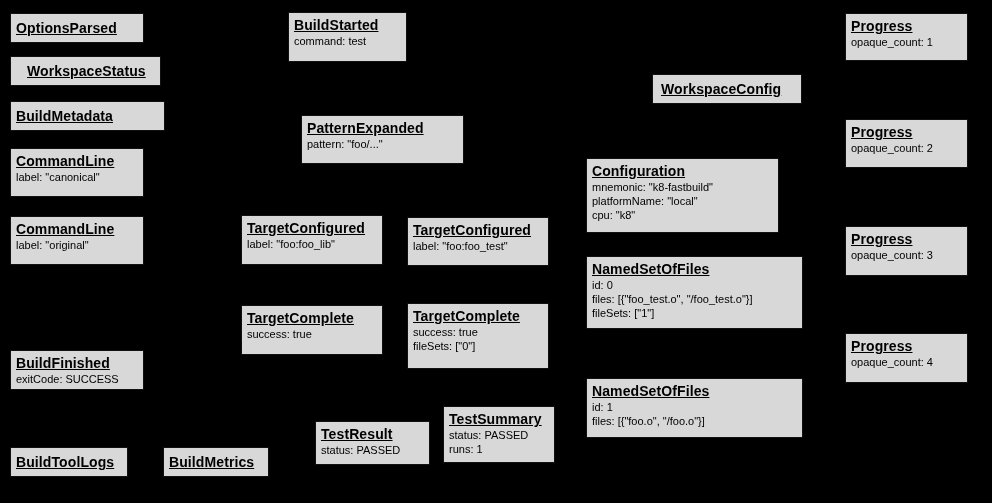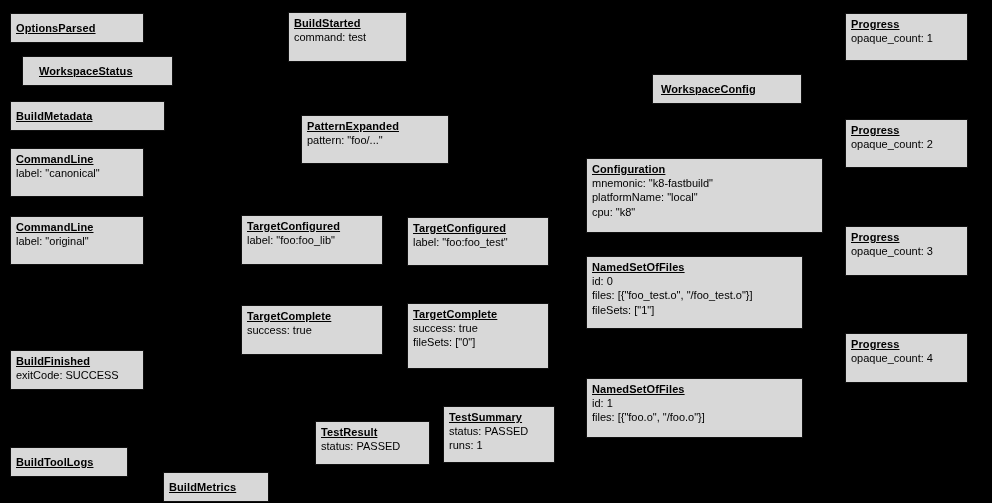--- a/index.html
+++ b/index.html
@@ -23,21 +23,21 @@
   .node {
     position: absolute;
     background: var(--node-fill);
     border: 1px solid var(--node-border);
     color: var(--node-text);
     padding: 4px 5px 3px 5px;
     overflow: hidden;
   }
   .node-title {
     font-weight: bold;
-    font-size: 11px;
+    font-size: 14px;
     line-height: 1.22;
     text-decoration: underline;
     letter-spacing: 0.1px;
     white-space: normal;
   }
   .node-line {
     font-size: 11px;
     line-height: 1.28;
     white-space: nowrap;
   }
@@ -48,49 +48,49 @@
     justify-content: center;
   }
 </style>
 </head>
 <body>
 
 <div class="canvas">
     <div class="node title-only" style="left: 10px; top: 13px; width: 134px; height: 30px;">
       <div class="node-title">OptionsParsed</div>
     </div>
-    <div class="node title-only" style="left: 22px; top: 56px; width: 151px; height: 30px; padding-left: 16px;">
+    <div class="node title-only" style="left: 10px; top: 56px; width: 151px; height: 30px; padding-left: 16px;">
       <div class="node-title">WorkspaceStatus</div>
     </div>
     <div class="node title-only" style="left: 10px; top: 101px; width: 155px; height: 30px;">
       <div class="node-title">BuildMetadata</div>
     </div>
     <div class="node" style="left: 10px; top: 148px; width: 134px; height: 49px;">
       <div class="node-title">CommandLine</div>
       <div class="node-line">label: "canonical"</div>
     </div>
     <div class="node" style="left: 10px; top: 216px; width: 134px; height: 49px;">
       <div class="node-title">CommandLine</div>
       <div class="node-line">label: "original"</div>
     </div>
     <div class="node" style="left: 10px; top: 350px; width: 134px; height: 40px;">
       <div class="node-title">BuildFinished</div>
       <div class="node-line">exitCode: SUCCESS</div>
     </div>
     <div class="node title-only" style="left: 10px; top: 447px; width: 118px; height: 30px;">
       <div class="node-title">BuildToolLogs</div>
     </div>
-    <div class="node title-only" style="left: 163px; top: 447px; width: 106px; height: 30px; margin-top: 25px;">
+    <div class="node title-only" style="left: 163px; top: 447px; width: 106px; height: 30px;">
       <div class="node-title">BuildMetrics</div>
     </div>
     <div class="node" style="left: 288px; top: 12px; width: 119px; height: 50px;">
       <div class="node-title">BuildStarted</div>
       <div class="node-line">command: test</div>
     </div>
-    <div class="node" style="left: 301px; top: 115px; width: 148px; height: 49px;">
+    <div class="node" style="left: 301px; top: 115px; width: 163px; height: 49px;">
       <div class="node-title">PatternExpanded</div>
       <div class="node-line">pattern: "foo/..."</div>
     </div>
     <div class="node" style="left: 241px; top: 215px; width: 142px; height: 50px;">
       <div class="node-title">TargetConfigured</div>
       <div class="node-line">label: "foo:foo_lib"</div>
     </div>
     <div class="node" style="left: 407px; top: 217px; width: 142px; height: 49px;">
       <div class="node-title">TargetConfigured</div>
       <div class="node-line">label: "foo:foo_test"</div>
@@ -109,21 +109,21 @@
       <div class="node-line">status: PASSED</div>
     </div>
     <div class="node" style="left: 443px; top: 406px; width: 112px; height: 57px;">
       <div class="node-title">TestSummary</div>
       <div class="node-line">status: PASSED</div>
       <div class="node-line">runs: 1</div>
     </div>
     <div class="node title-only" style="left: 652px; top: 74px; width: 150px; height: 30px; padding-left: 8px;">
       <div class="node-title">WorkspaceConfig</div>
     </div>
-    <div class="node" style="left: 586px; top: 158px; width: 237px; height: 75px;">
+    <div class="node" style="left: 586px; top: 158px; width: 193px; height: 75px;">
       <div class="node-title">Configuration</div>
       <div class="node-line">mnemonic: "k8-fastbuild"</div>
       <div class="node-line">platformName: "local"</div>
       <div class="node-line">cpu: "k8"</div>
     </div>
     <div class="node" style="left: 586px; top: 256px; width: 217px; height: 73px;">
       <div class="node-title">NamedSetOfFiles</div>
       <div class="node-line">id: 0</div>
       <div class="node-line">files: [{"foo_test.o", "/foo_test.o"}]</div>
       <div class="node-line">fileSets: ["1"]</div>

